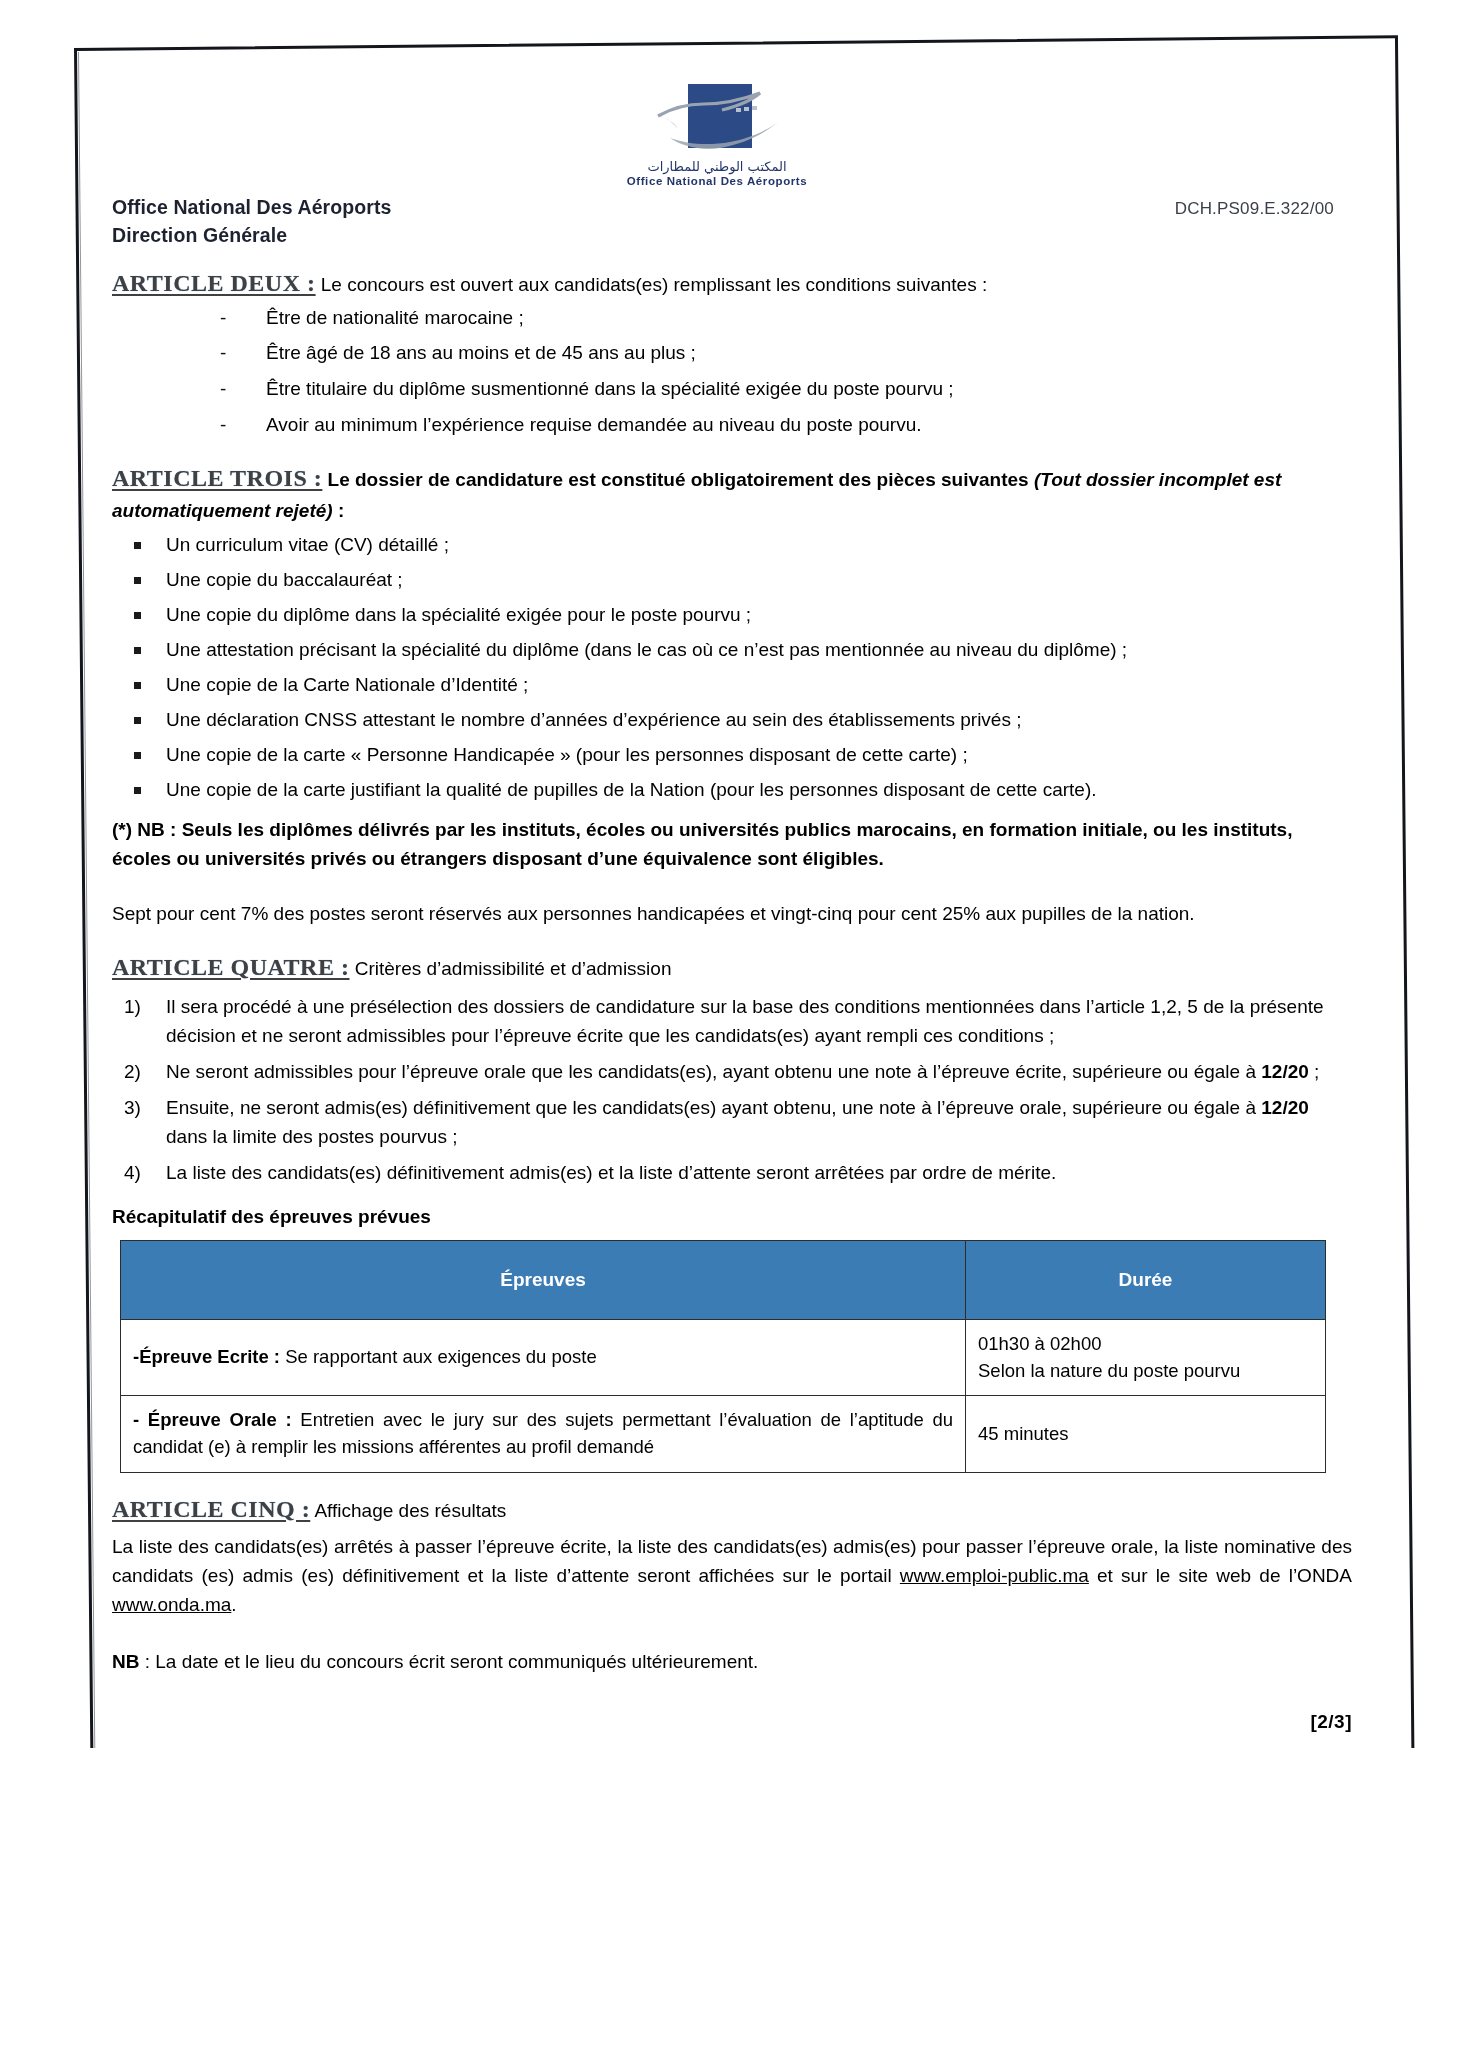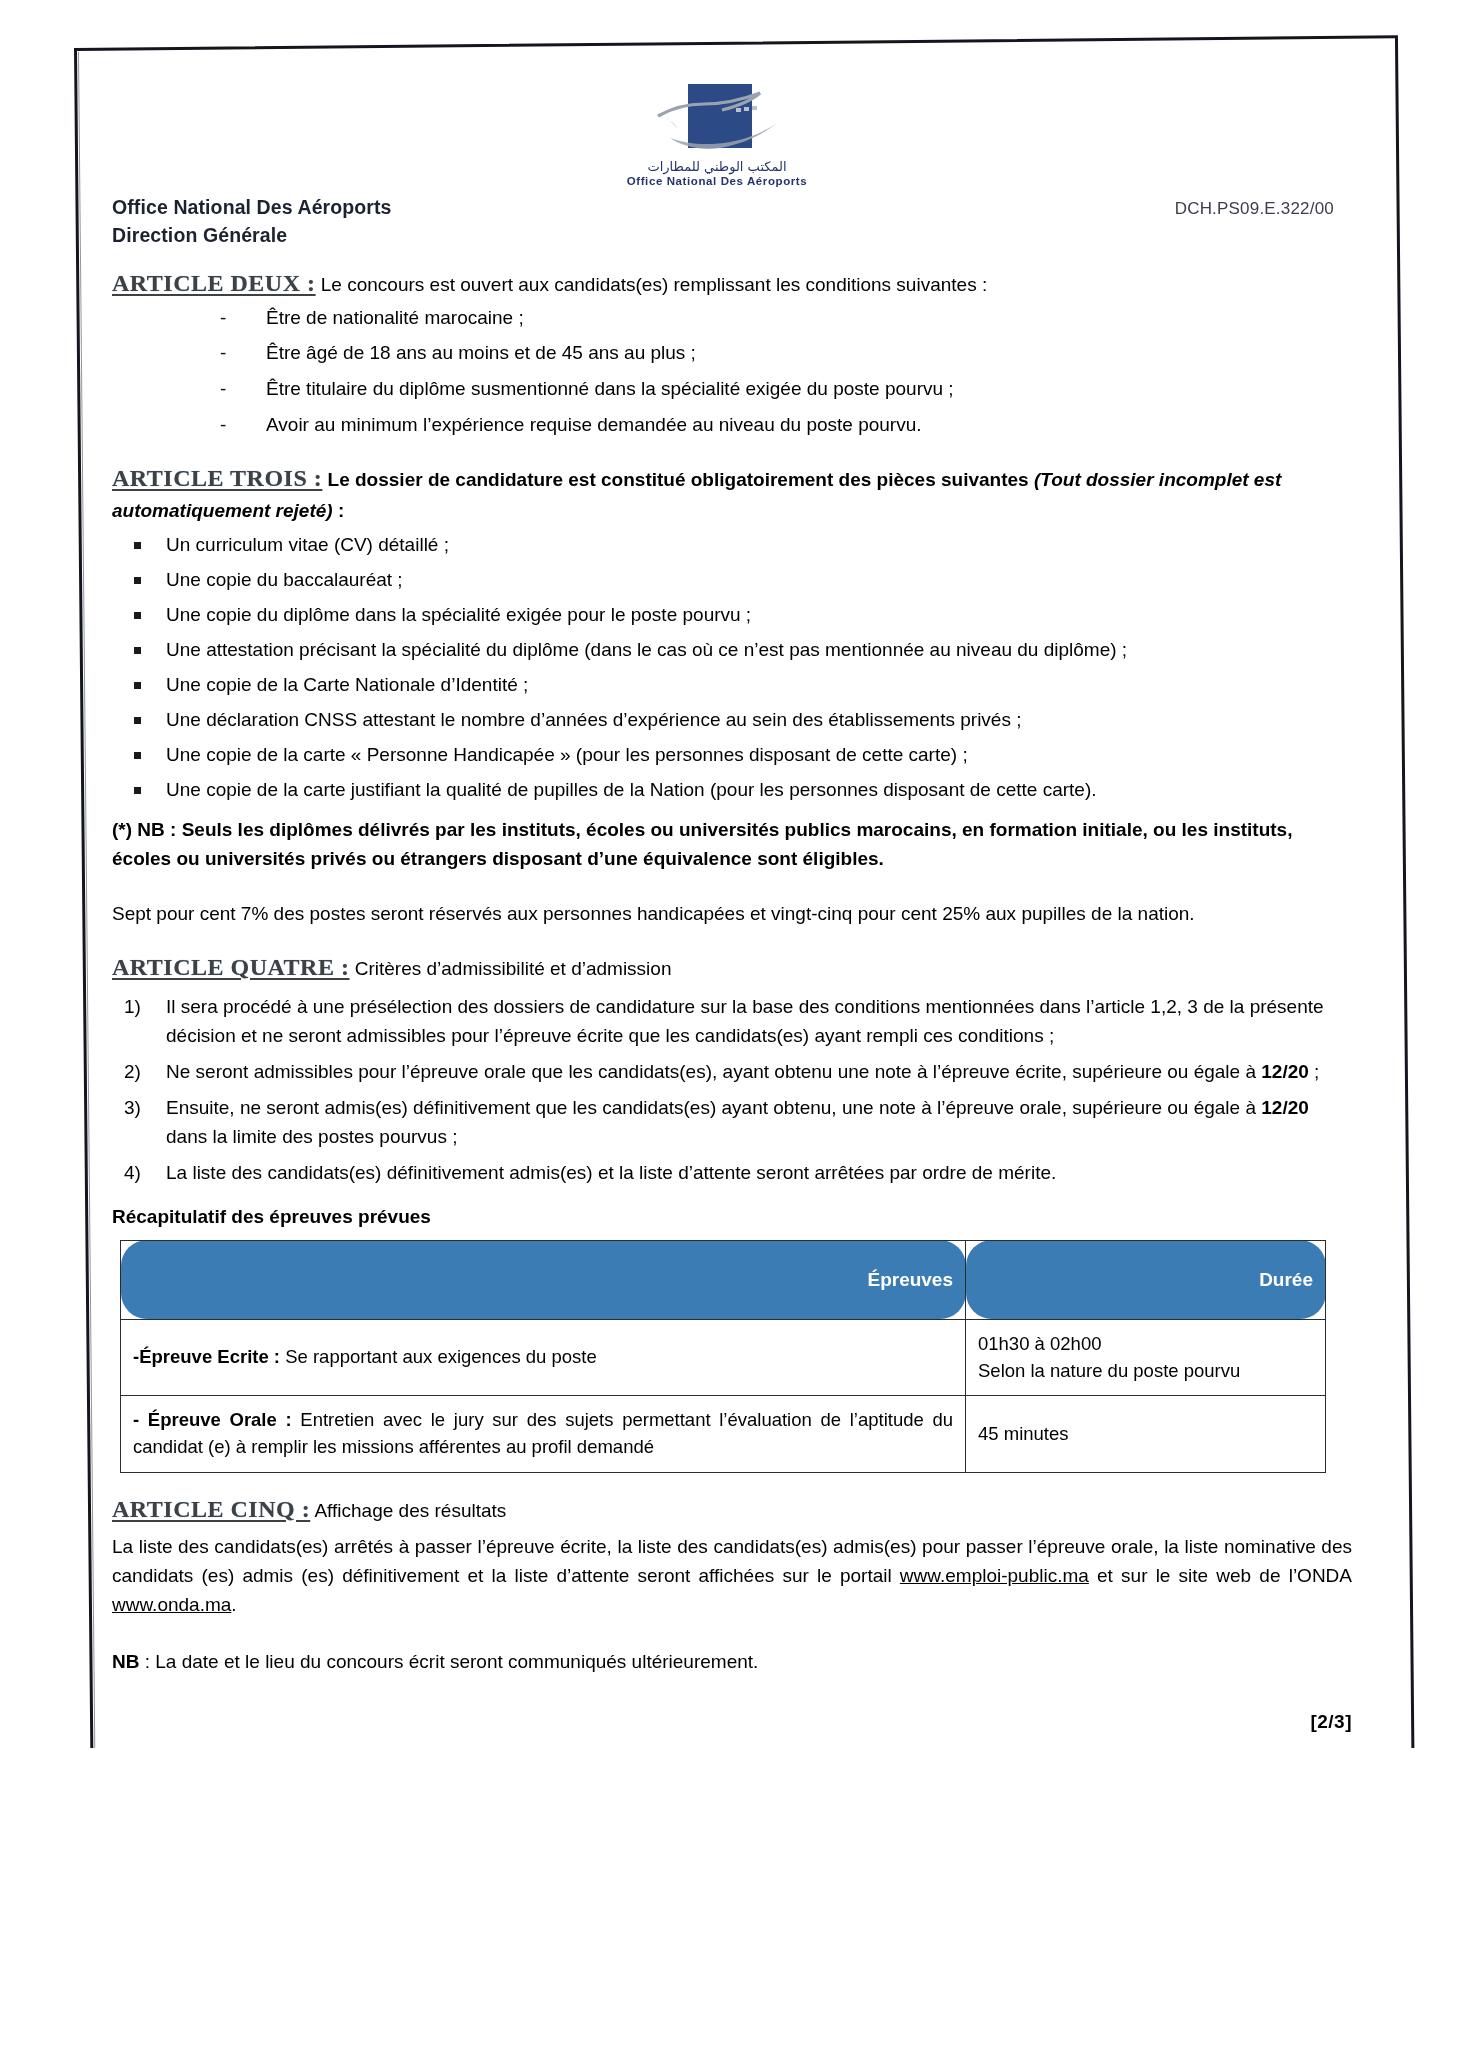--- a/index.html
+++ b/index.html
@@ -225,25 +225,24 @@
   table.epreuves td {
     border: 1.5px solid #2c2c2c;
     vertical-align: middle;
     padding: 11px 12px;
     font-size: 18.5px;
     line-height: 1.45;
   }
   table.epreuves th {
     background: #3c7cb5;
     color: #ffffff;
-    text-align: right;
+    text-align: center;
     font-weight: 700;
     height: 56px;
     font-size: 19px;
-    border-radius: 26px;
   }
   table.epreuves col.c-ep { width: 845px; }
   table.epreuves col.c-du { width: 360px; }
   td.justify { text-align: justify; }
 
   
   .url {
     text-decoration: underline;
     color: #000;
   }
@@ -359,21 +358,21 @@
       <p class="para-tight bold" style="margin-top:12px">(*) NB : Seuls les diplômes délivrés par les instituts, écoles ou universités publics marocains, en formation initiale, ou les instituts, écoles ou universités privés ou étrangers disposant d’une équivalence sont éligibles.</p>
       <p class="para" style="margin-top:26px">Sept pour cent 7% des postes seront réservés aux personnes handicapées et vingt-cinq pour cent 25% aux pupilles de la nation.</p>
     </div>
 
     <div class="art-line">
       <p>
         <span class="art-head">ARTICLE QUATRE :</span><span> Critères d’admissibilité et d’admission</span>
       </p>
 
       <ol class="num-list">
-        <li><span>Il sera procédé à une présélection des dossiers de candidature sur la base des conditions mentionnées dans l’article 1,2, 3 de la présente décision et ne seront admissibles pour l’épreuve écrite que les candidats(es) ayant rempli ces conditions ;</span><span class="bold"></span><span></span></li>
+        <li><span>Il sera procédé à une présélection des dossiers de candidature sur la base des conditions mentionnées dans l’article 1,2, 5 de la présente décision et ne seront admissibles pour l’épreuve écrite que les candidats(es) ayant rempli ces conditions ;</span><span class="bold"></span><span></span></li>
         <li><span>Ne seront admissibles pour l’épreuve orale que les candidats(es), ayant obtenu une note à l’épreuve écrite, supérieure ou égale à </span><span class="bold">12/20</span><span> ;</span></li>
         <li><span>Ensuite, ne seront admis(es) définitivement que les candidats(es) ayant obtenu, une note à l’épreuve orale, supérieure ou égale à </span><span class="bold">12/20</span><span> dans la limite des postes pourvus ;</span></li>
         <li><span>La liste des candidats(es) définitivement admis(es) et la liste d’attente seront arrêtées par ordre de mérite.</span><span class="bold"></span><span></span></li>
       </ol>
 
       <div class="subheading">Récapitulatif des épreuves prévues</div>
 
       <table class="epreuves">
         <colgroup>
             <col class="c-ep">

